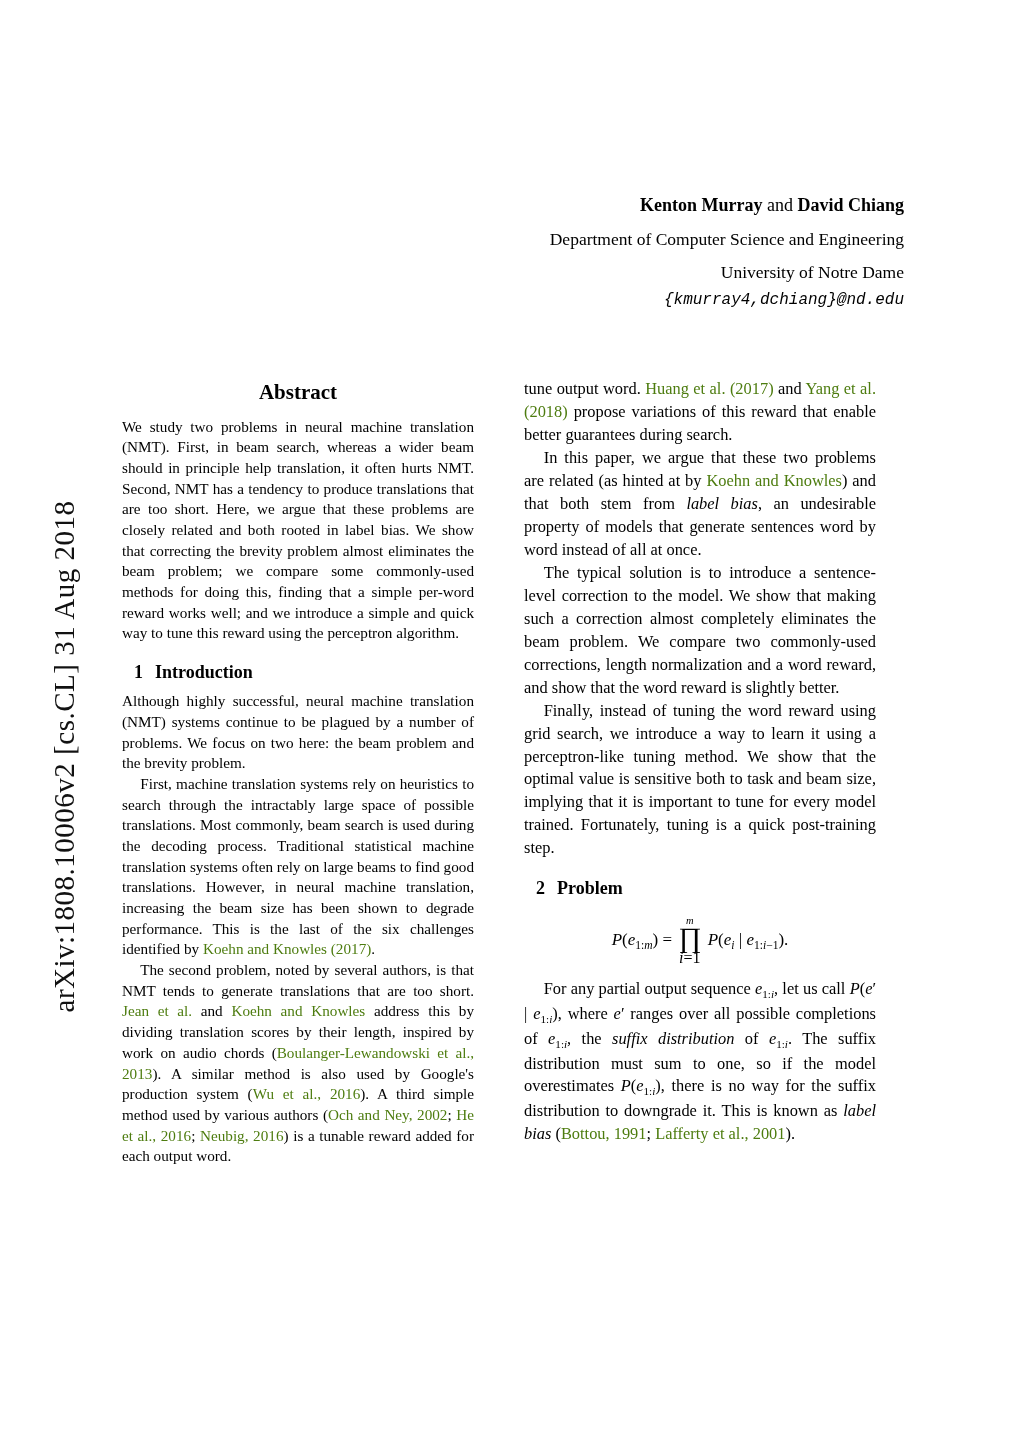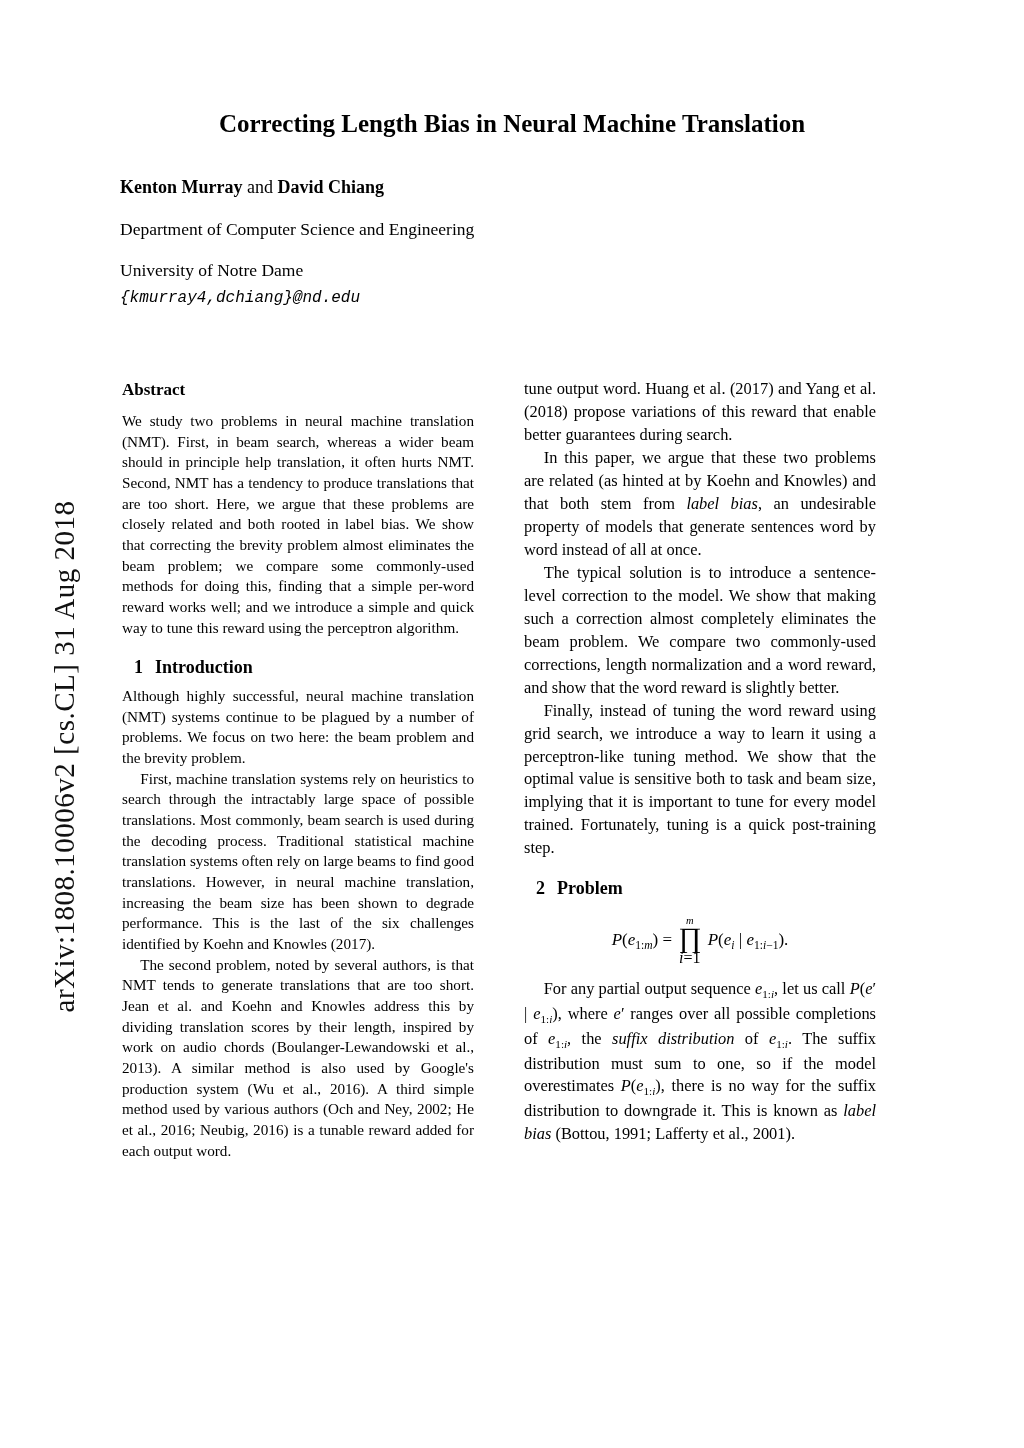--- a/index.html
+++ b/index.html
@@ -40,67 +40,68 @@
     top: 108px;
     width: 784px;
     text-align: center;
     font-size: 25px;
     font-weight: bold;
     line-height: 1.3;
   }
   .authors {
     position: absolute;
     left: 120px;
-    top: 174px;
+    top: 192px;
     width: 784px;
-    text-align: left;
+    text-align: right;
     font-size: 18px;
     line-height: 1.55;
   }
   .authors .nm { font-weight: bold; }
   .authors .and { font-weight: normal; }
   .affil {
-    margin-top: 14px;
+    margin-top: 6px;
     font-size: 17.5px;
   }
   .email {
     font-family: "Liberation Mono", monospace;
     font-size: 16px;
     margin-top: 2px;
     font-style: italic;
   }
   .col {
     position: absolute;
     top: 378px;
     width: 352px;
     font-size: 15.2px;
     line-height: 1.36;
     text-align: justify;
   }
   .col.left { left: 122px; }
   .col.right { left: 524px; font-size: 16.4px; line-height: 1.4; }
   .abstract-head {
+    text-align: center;
     font-weight: bold;
-    font-size: 17px;
+    font-size: 21px;
     margin: 0 0 10px 0;
   }
   .col p {
     margin: 0;
     text-indent: 1.2em;
   }
   .col p.noindent { text-indent: 0; }
   .section-head {
     font-weight: bold;
     font-size: 18px;
     margin: 16px 0 7px 12px;
     text-indent: 0;
   }
   .section-head .num { margin-right: 12px; }
   a.cite, .cite {
-    color: #000000;
+    color: #4d7c0f;
     text-decoration: none;
   }
   .eq {
     text-align: center;
     margin: 14px 0 12px 0;
     font-family: "Liberation Serif", serif;
     font-size: 17px;
     text-indent: 0;
   }
   .eq .prodwrap {
@@ -130,21 +131,20 @@
   sub { font-size: 0.68em; }
   .mathvar { font-style: italic; }
 </style>
 </head>
 <body>
 
 <div class="page">
 
   <div class="arxiv-stamp">arXiv:1808.10006v2  [cs.CL]  31 Aug 2018</div>
 
-  <div class="title">Correcting Length Bias in Neural Machine Translation</div>
 
   <div class="authors">
     <div>
       <span class="nm">Kenton Murray</span>
       <span class="and">and</span>
       <span class="nm">David Chiang</span>
     </div>
     <div class="affil">Department of Computer Science and Engineering</div>
     <div class="affil">University of Notre Dame</div>
     <div class="email">{kmurray4,dchiang}@nd.edu</div>

